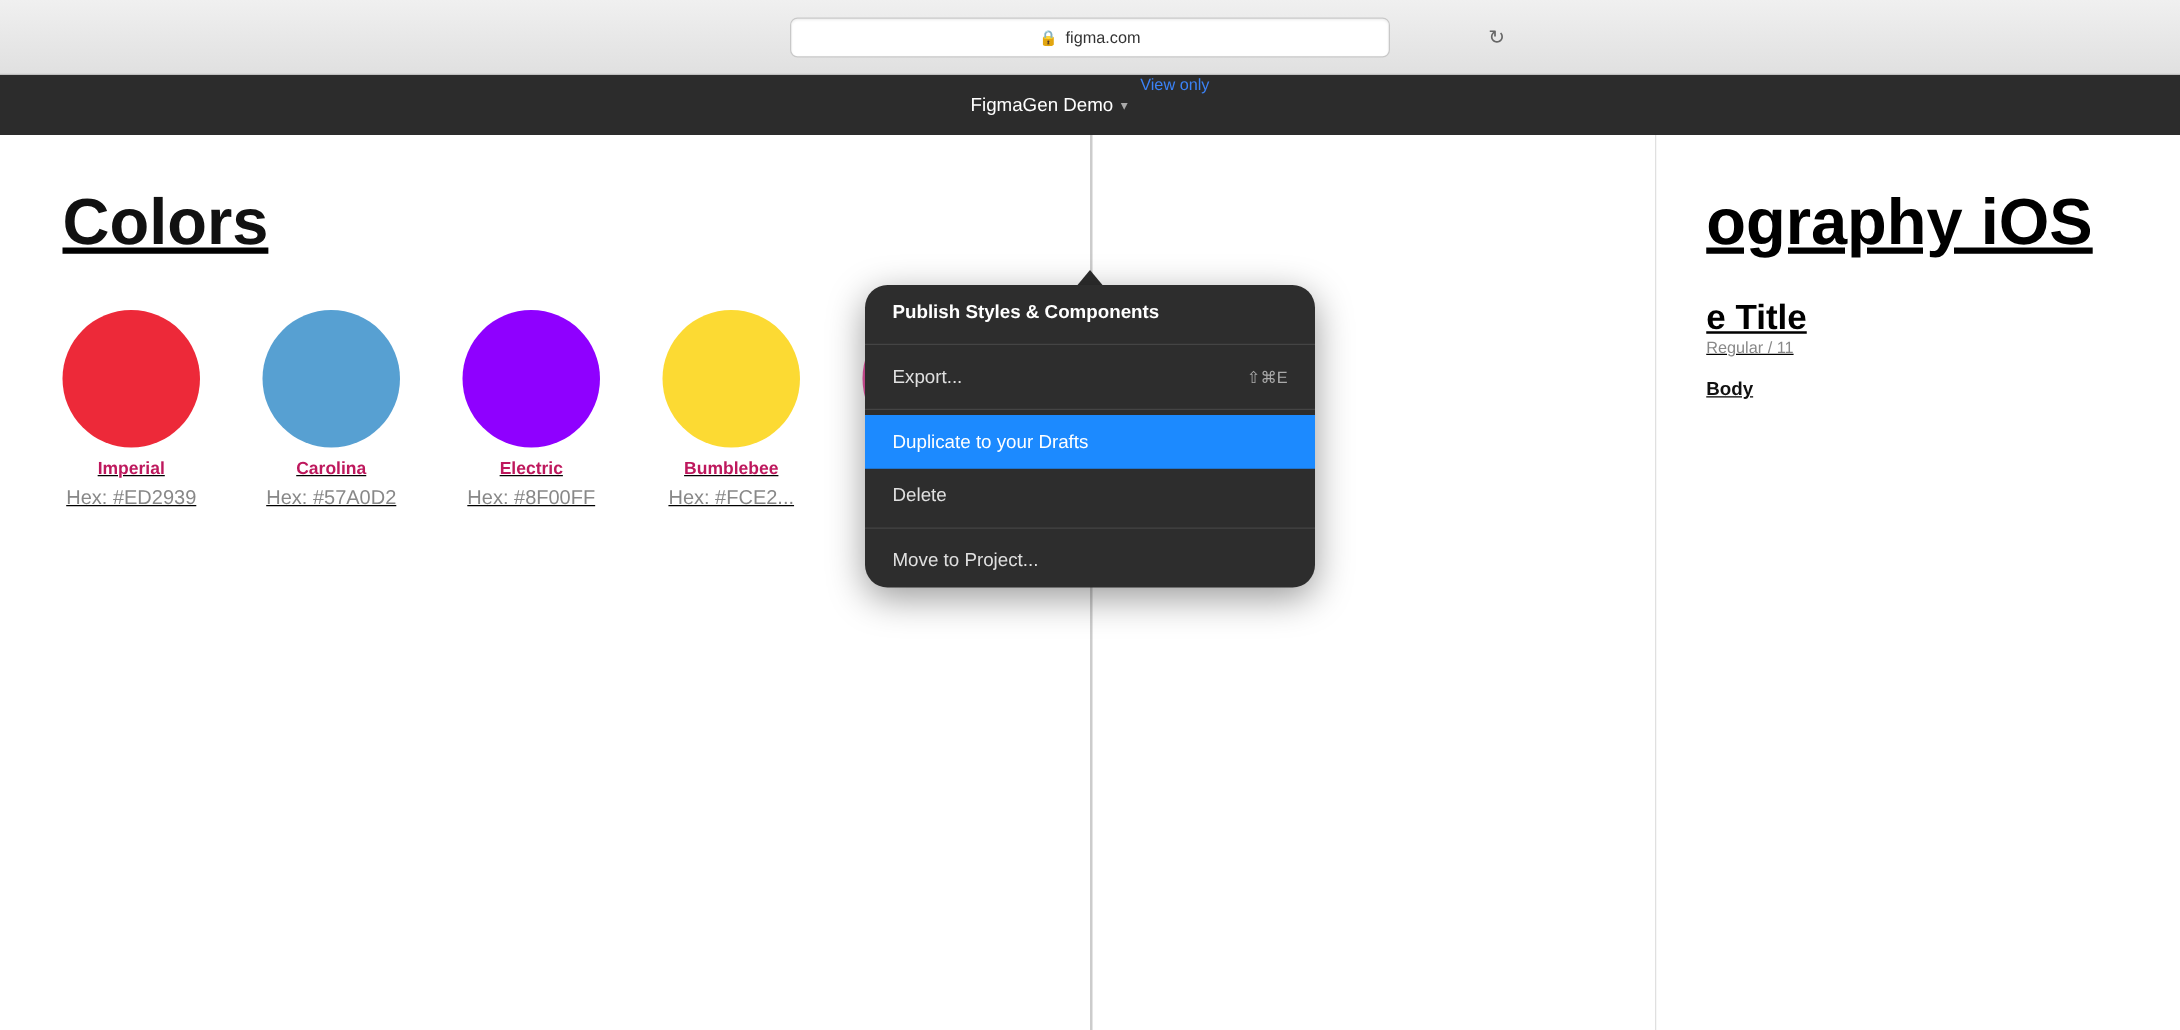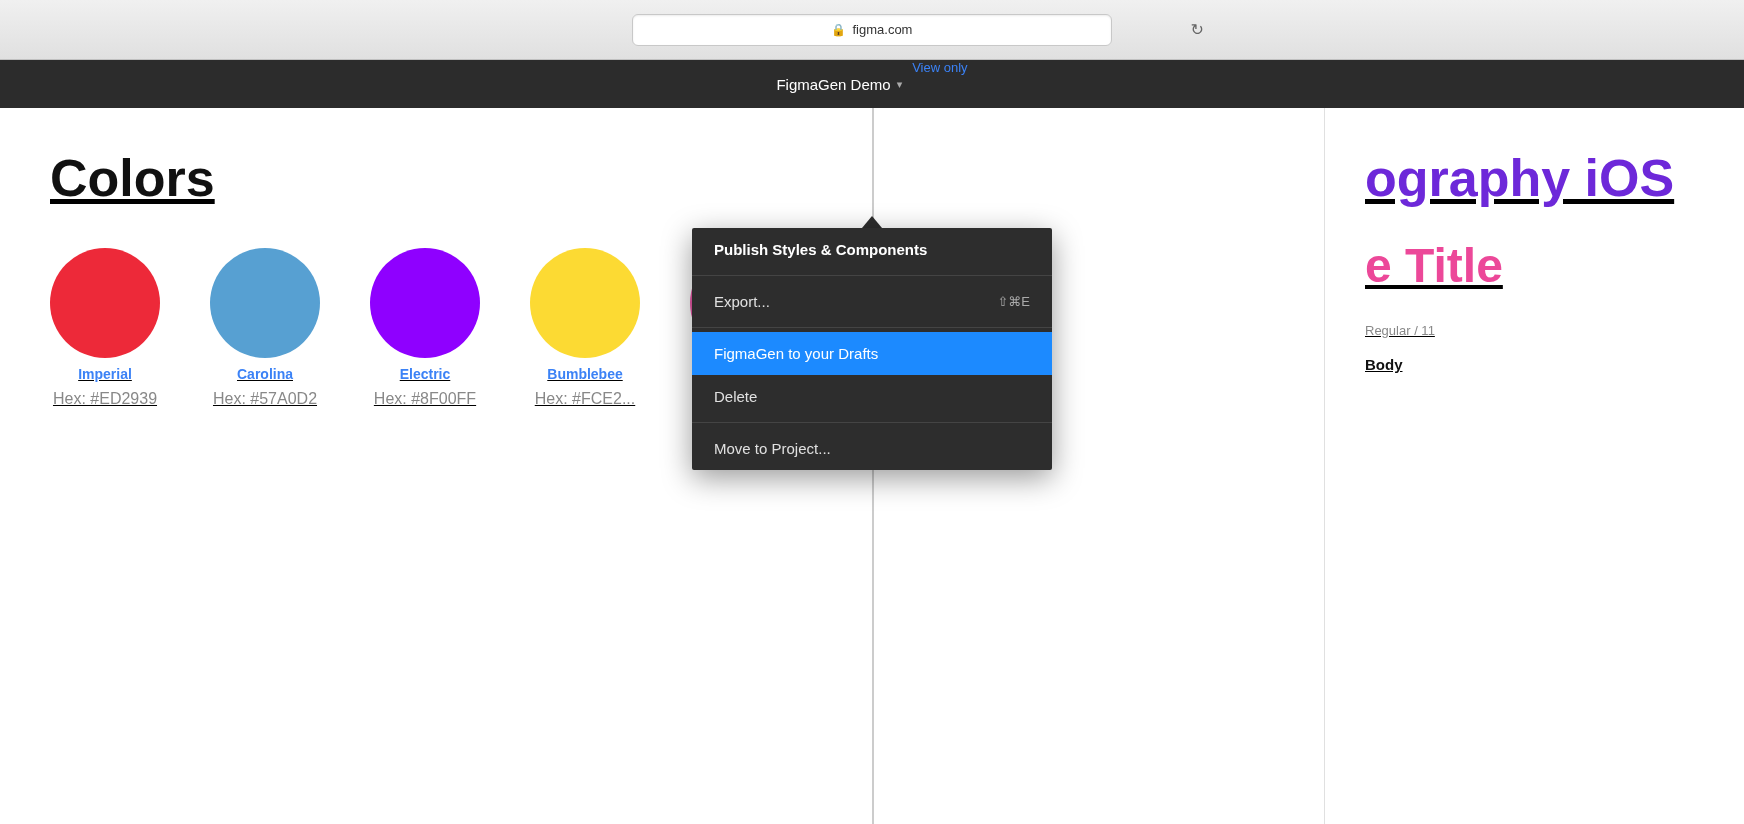--- a/index.html
+++ b/index.html
@@ -123,64 +123,63 @@
 
     .color-circle {
       width: 110px;
       height: 110px;
       border-radius: 50%;
     }
 
     .color-name {
       font-size: 14px;
       font-weight: 700;
-      color: #3b82f6;
+      color: #be185d;
     }
 
     .color-hex {
       font-size: 16px;
       color: #888;
     }
 
     
     .right-panel {
       width: 420px;
       background: white;
       padding: 40px 40px;
       border-left: 1px solid #e0e0e0;
       overflow: hidden;
     }
 
     .typo-title {
       font-size: 52px;
       font-weight: 900;
-      color: #6d28d9;
+      color: #000000;
       margin-bottom: 30px;
     }
 
     .type-item {
       margin-bottom: 18px;
     }
 
     .type-name {
       font-size: 15px;
       font-weight: 700;
       color: #111;
     }
 
     .type-detail {
       font-size: 13px;
       color: #888;
     }
 
     .large-title-sample {
-      font-size: 48px;
+      font-size: 28px;
       font-weight: 700;
-      color: #ec4899;
-      margin-bottom: 30px;
+      color: #000000;
     }
 
     .divider-line {
       width: 2px;
       background: #ccc;
       position: absolute;
       left: 50%;
       top: 0;
       bottom: 0;
     }
@@ -199,21 +198,21 @@
       z-index: 100;
     }
 
     .dropdown-menu {
       position: absolute;
       top: 120px;
       left: 50%;
       transform: translateX(-180px);
       width: 360px;
       background: #2d2d2d;
-      border-radius: 2px;
+      border-radius: 18px;
       z-index: 200;
       overflow: hidden;
       box-shadow: 0 8px 30px rgba(0,0,0,0.4);
     }
 
     .menu-item {
       padding: 13px 22px;
       font-size: 15px;
       cursor: pointer;
       display: flex;
@@ -344,21 +343,21 @@
 
 
     <div class="menu-item normal">
       <span>Export...</span>
       <span class="shortcut-text">⇧⌘E</span>
     </div>
 
     <div class="menu-divider"></div>
 
     <div class="menu-item active">
-      <span>FigmaGen to your Drafts</span>
+      <span>Duplicate to your Drafts</span>
     </div>
 
 
     <div class="menu-item normal">
       <span>Delete</span>
     </div>
 
     <div class="menu-divider"></div>
 
     <div class="menu-item normal">

